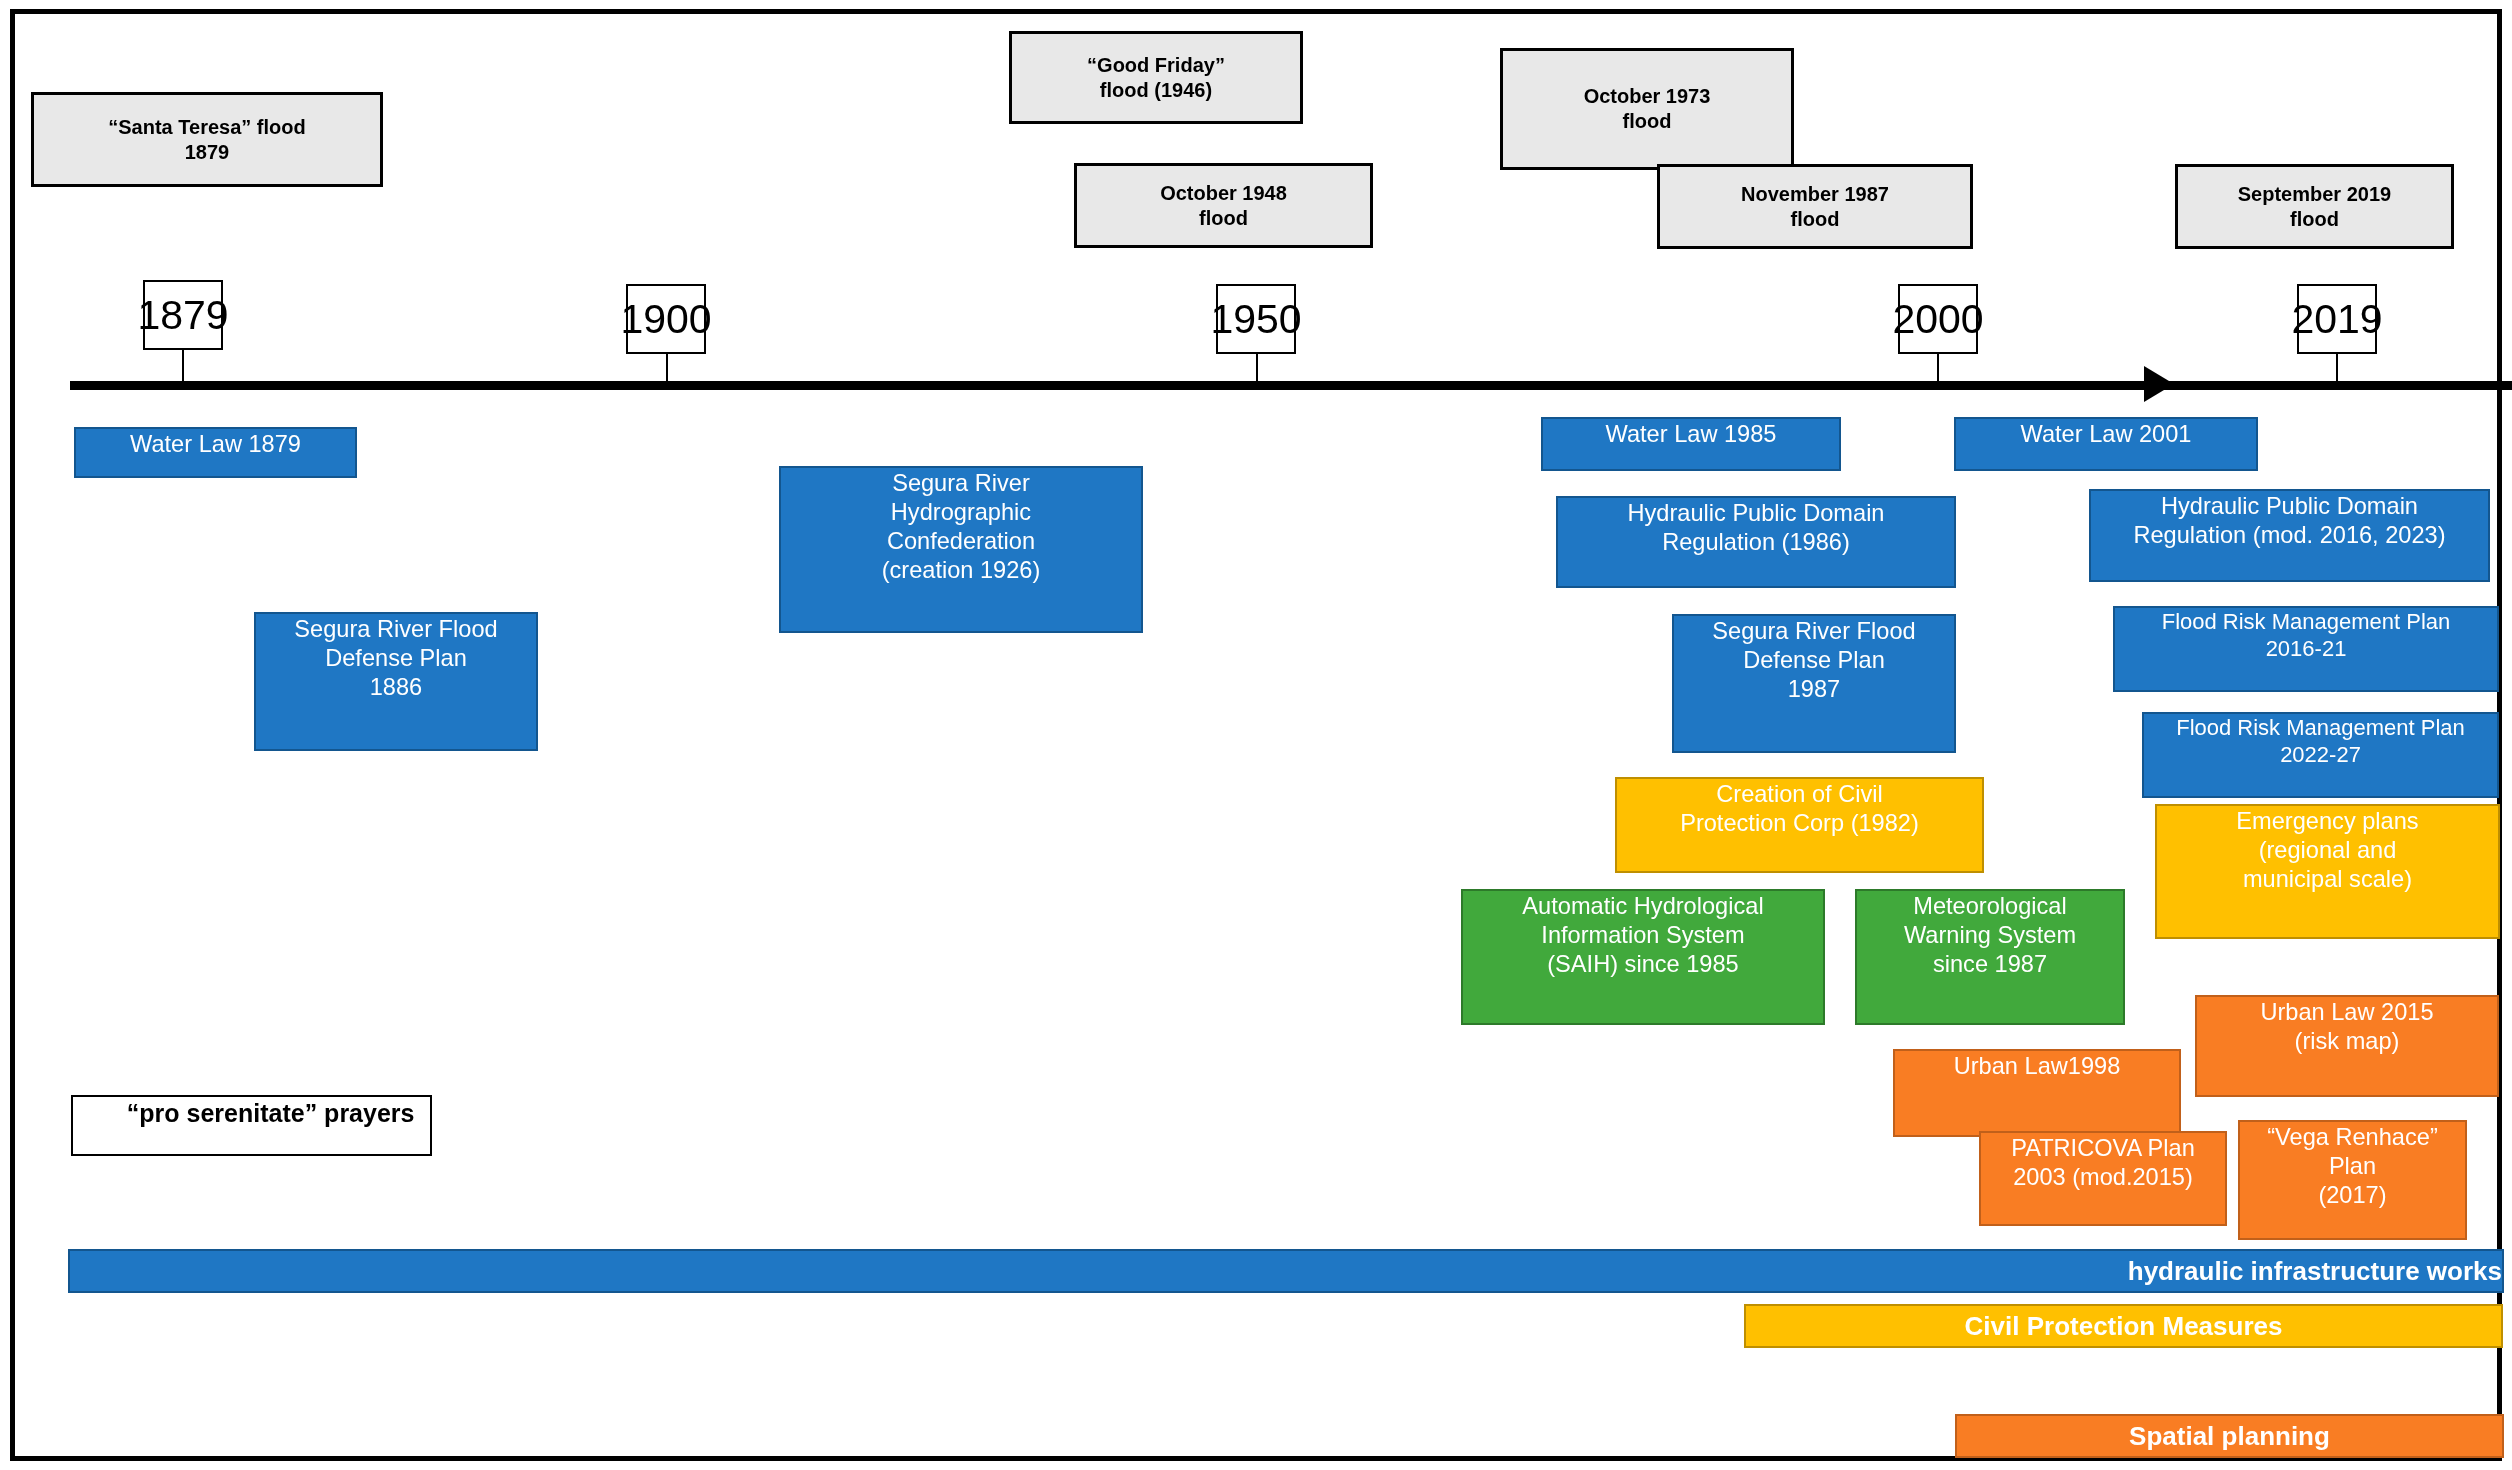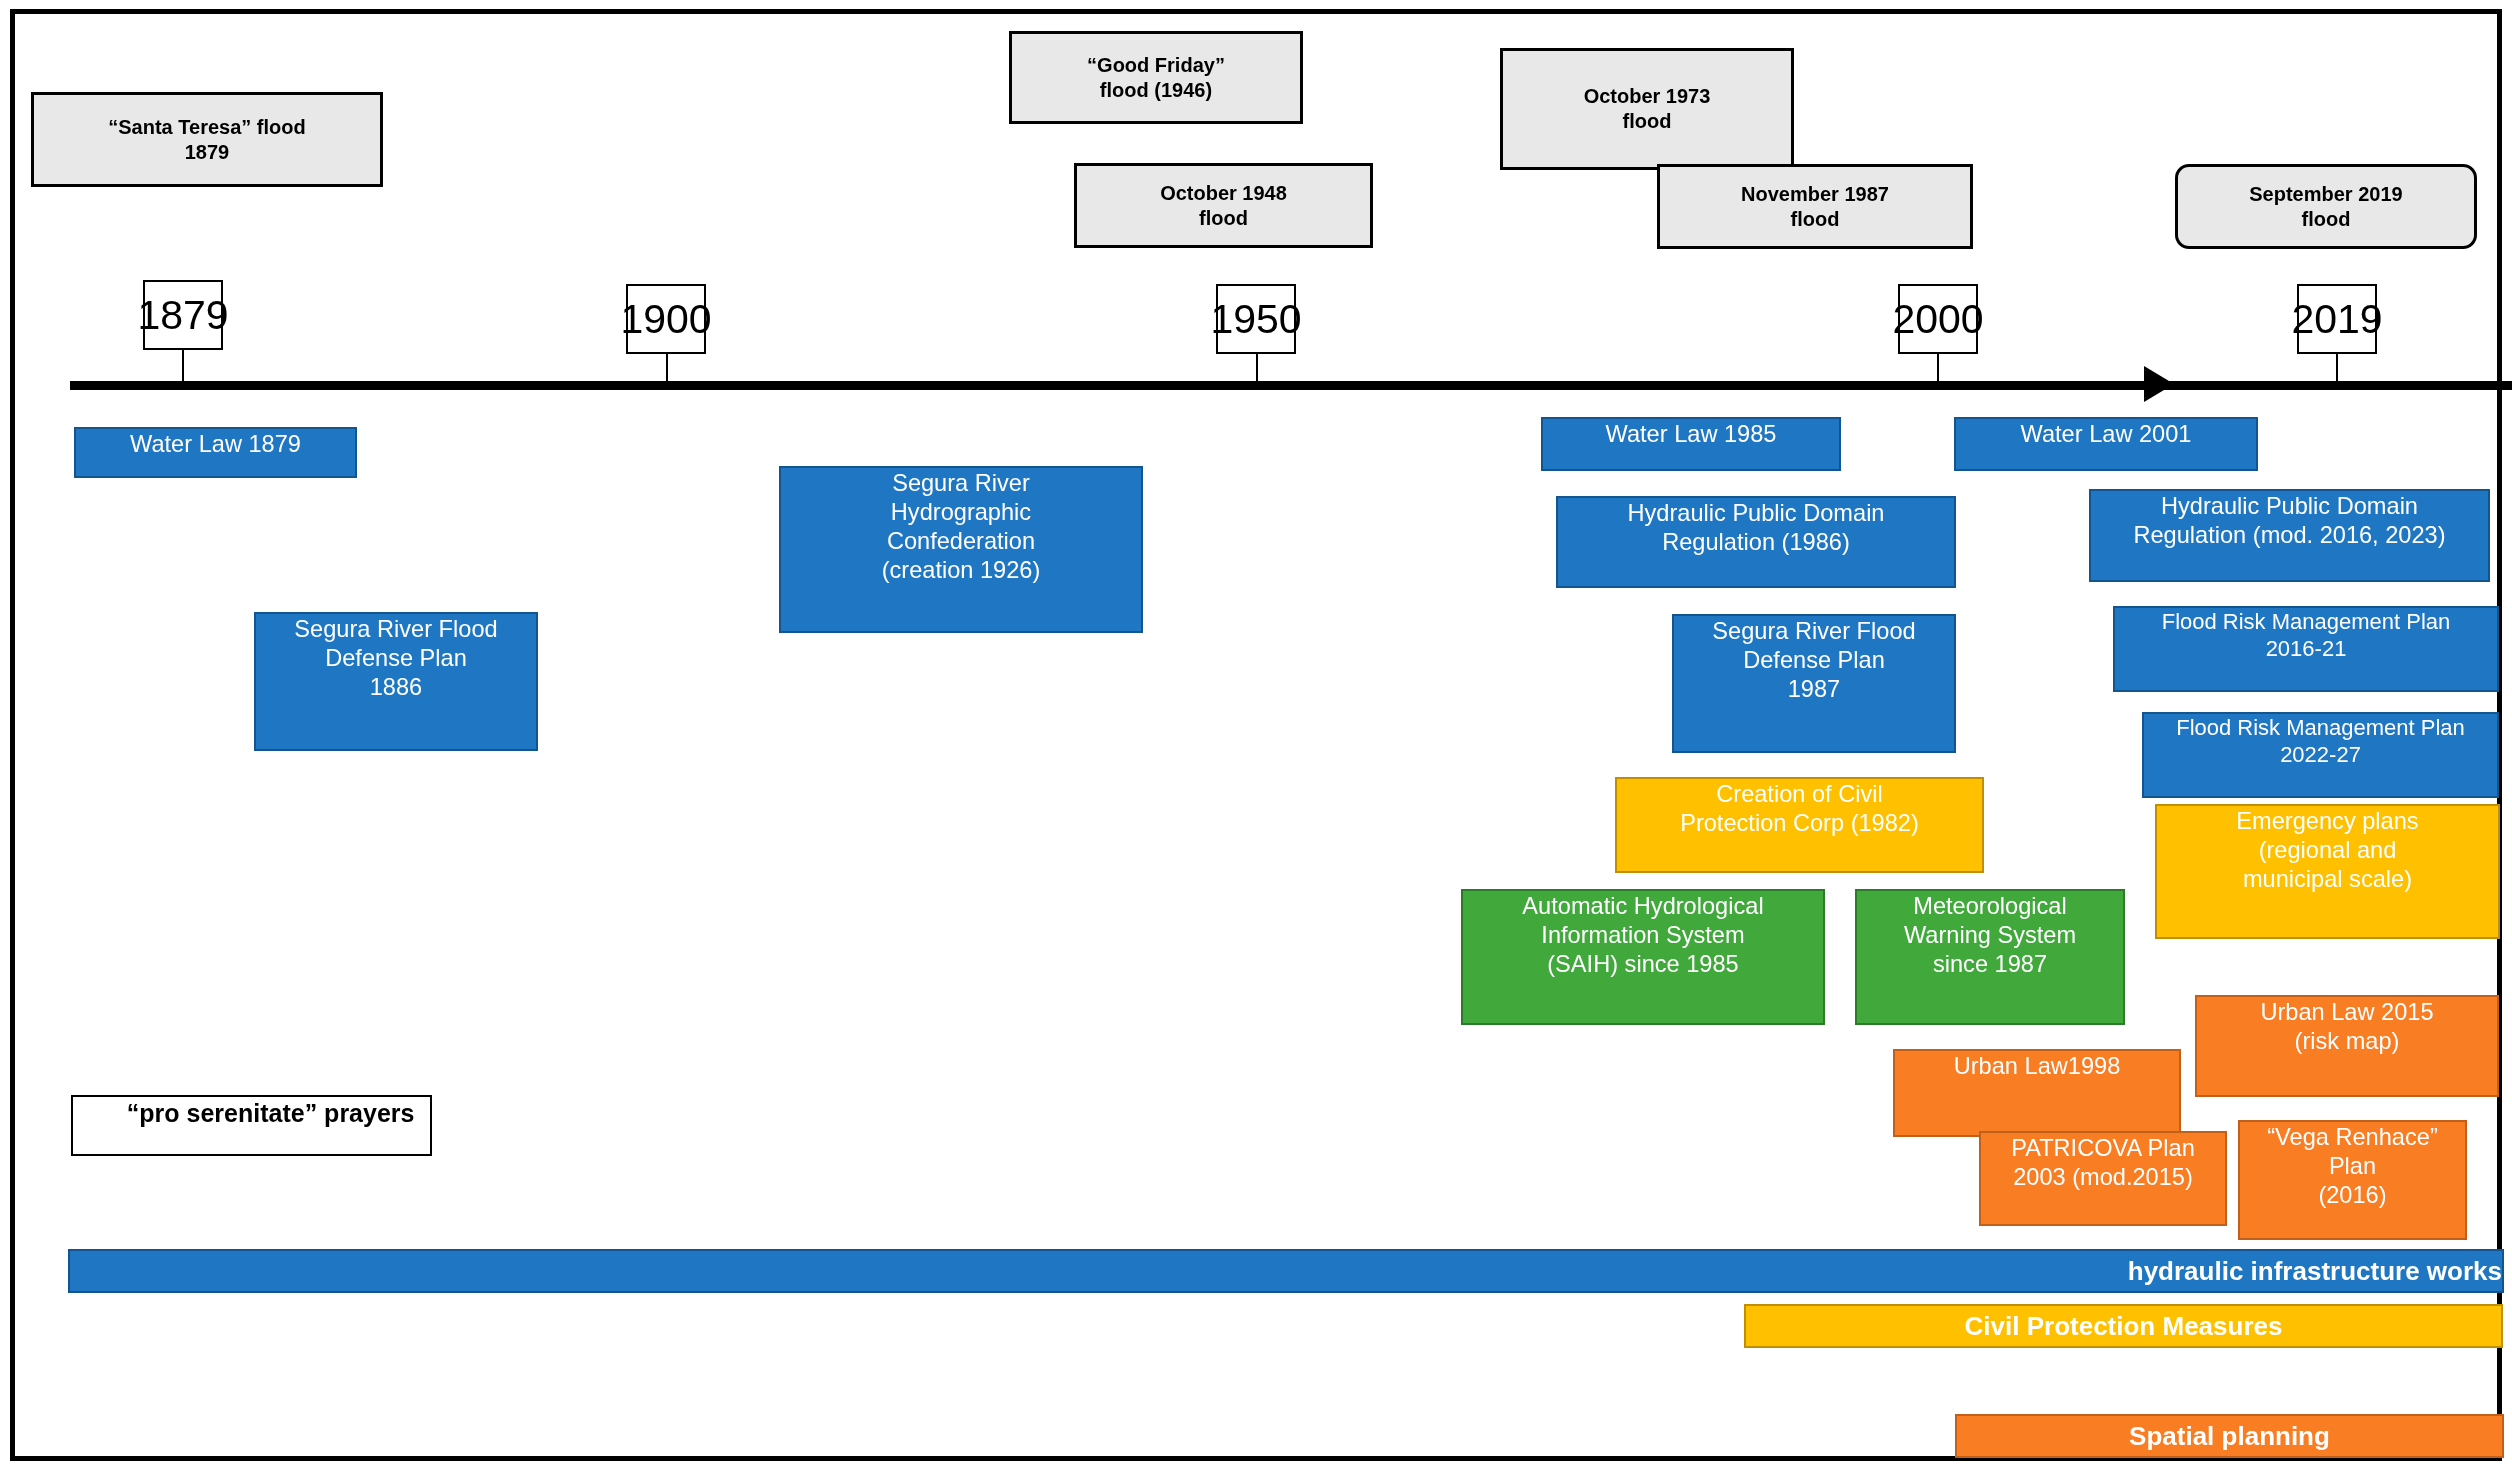--- a/index.html
+++ b/index.html
@@ -147,21 +147,21 @@
     </div>
   </div>
 
   <div class="flood-box" style="left:1657px; top:164px; width:316px; height:85px;">
     <div>
       <span>November 1987</span><br>
       <span>flood</span>
     </div>
   </div>
 
-  <div class="flood-box" style="left:2175px; top:164px; width:302px; height:85px;border-radius:14px;">
+  <div class="flood-box" style="left:2175px; top:164px; width:279px; height:85px;">
     <div>
       <span>September 2019</span><br>
       <span>flood</span>
     </div>
   </div>
 
   <div id="axis-line" style="left:70px; top:381px; width:2786px;"></div>
   <div id="axis-arrow" style="left:2144px; top:366px;"></div>
 
   <div class="year-box" style="left:143px; top:280px; width:80px; height:70px;">
@@ -300,21 +300,21 @@
     <div>
       <span>PATRICOVA Plan</span><br>
       <span>2003 (mod.2015)</span>
     </div>
   </div>
 
   <div class="measure m-orange" style="left:2238px; top:1120px; width:229px; height:120px;">
     <div>
       <span>“Vega Renhace”</span><br>
       <span>Plan</span><br>
-      <span>(2016)</span>
+      <span>(2017)</span>
     </div>
   </div>
 
   <div class="measure m-white" style="left:71px; top:1095px; width:361px; height:61px;padding-left:44px;">
     <div><span>“pro serenitate” prayers</span></div>
   </div>
 
   <div class="sumbar sb-blue" style="left:68px; top:1249px; width:2436px; height:44px;justify-content:flex-end;">
     <span>hydraulic infrastructure works</span>
   </div>

